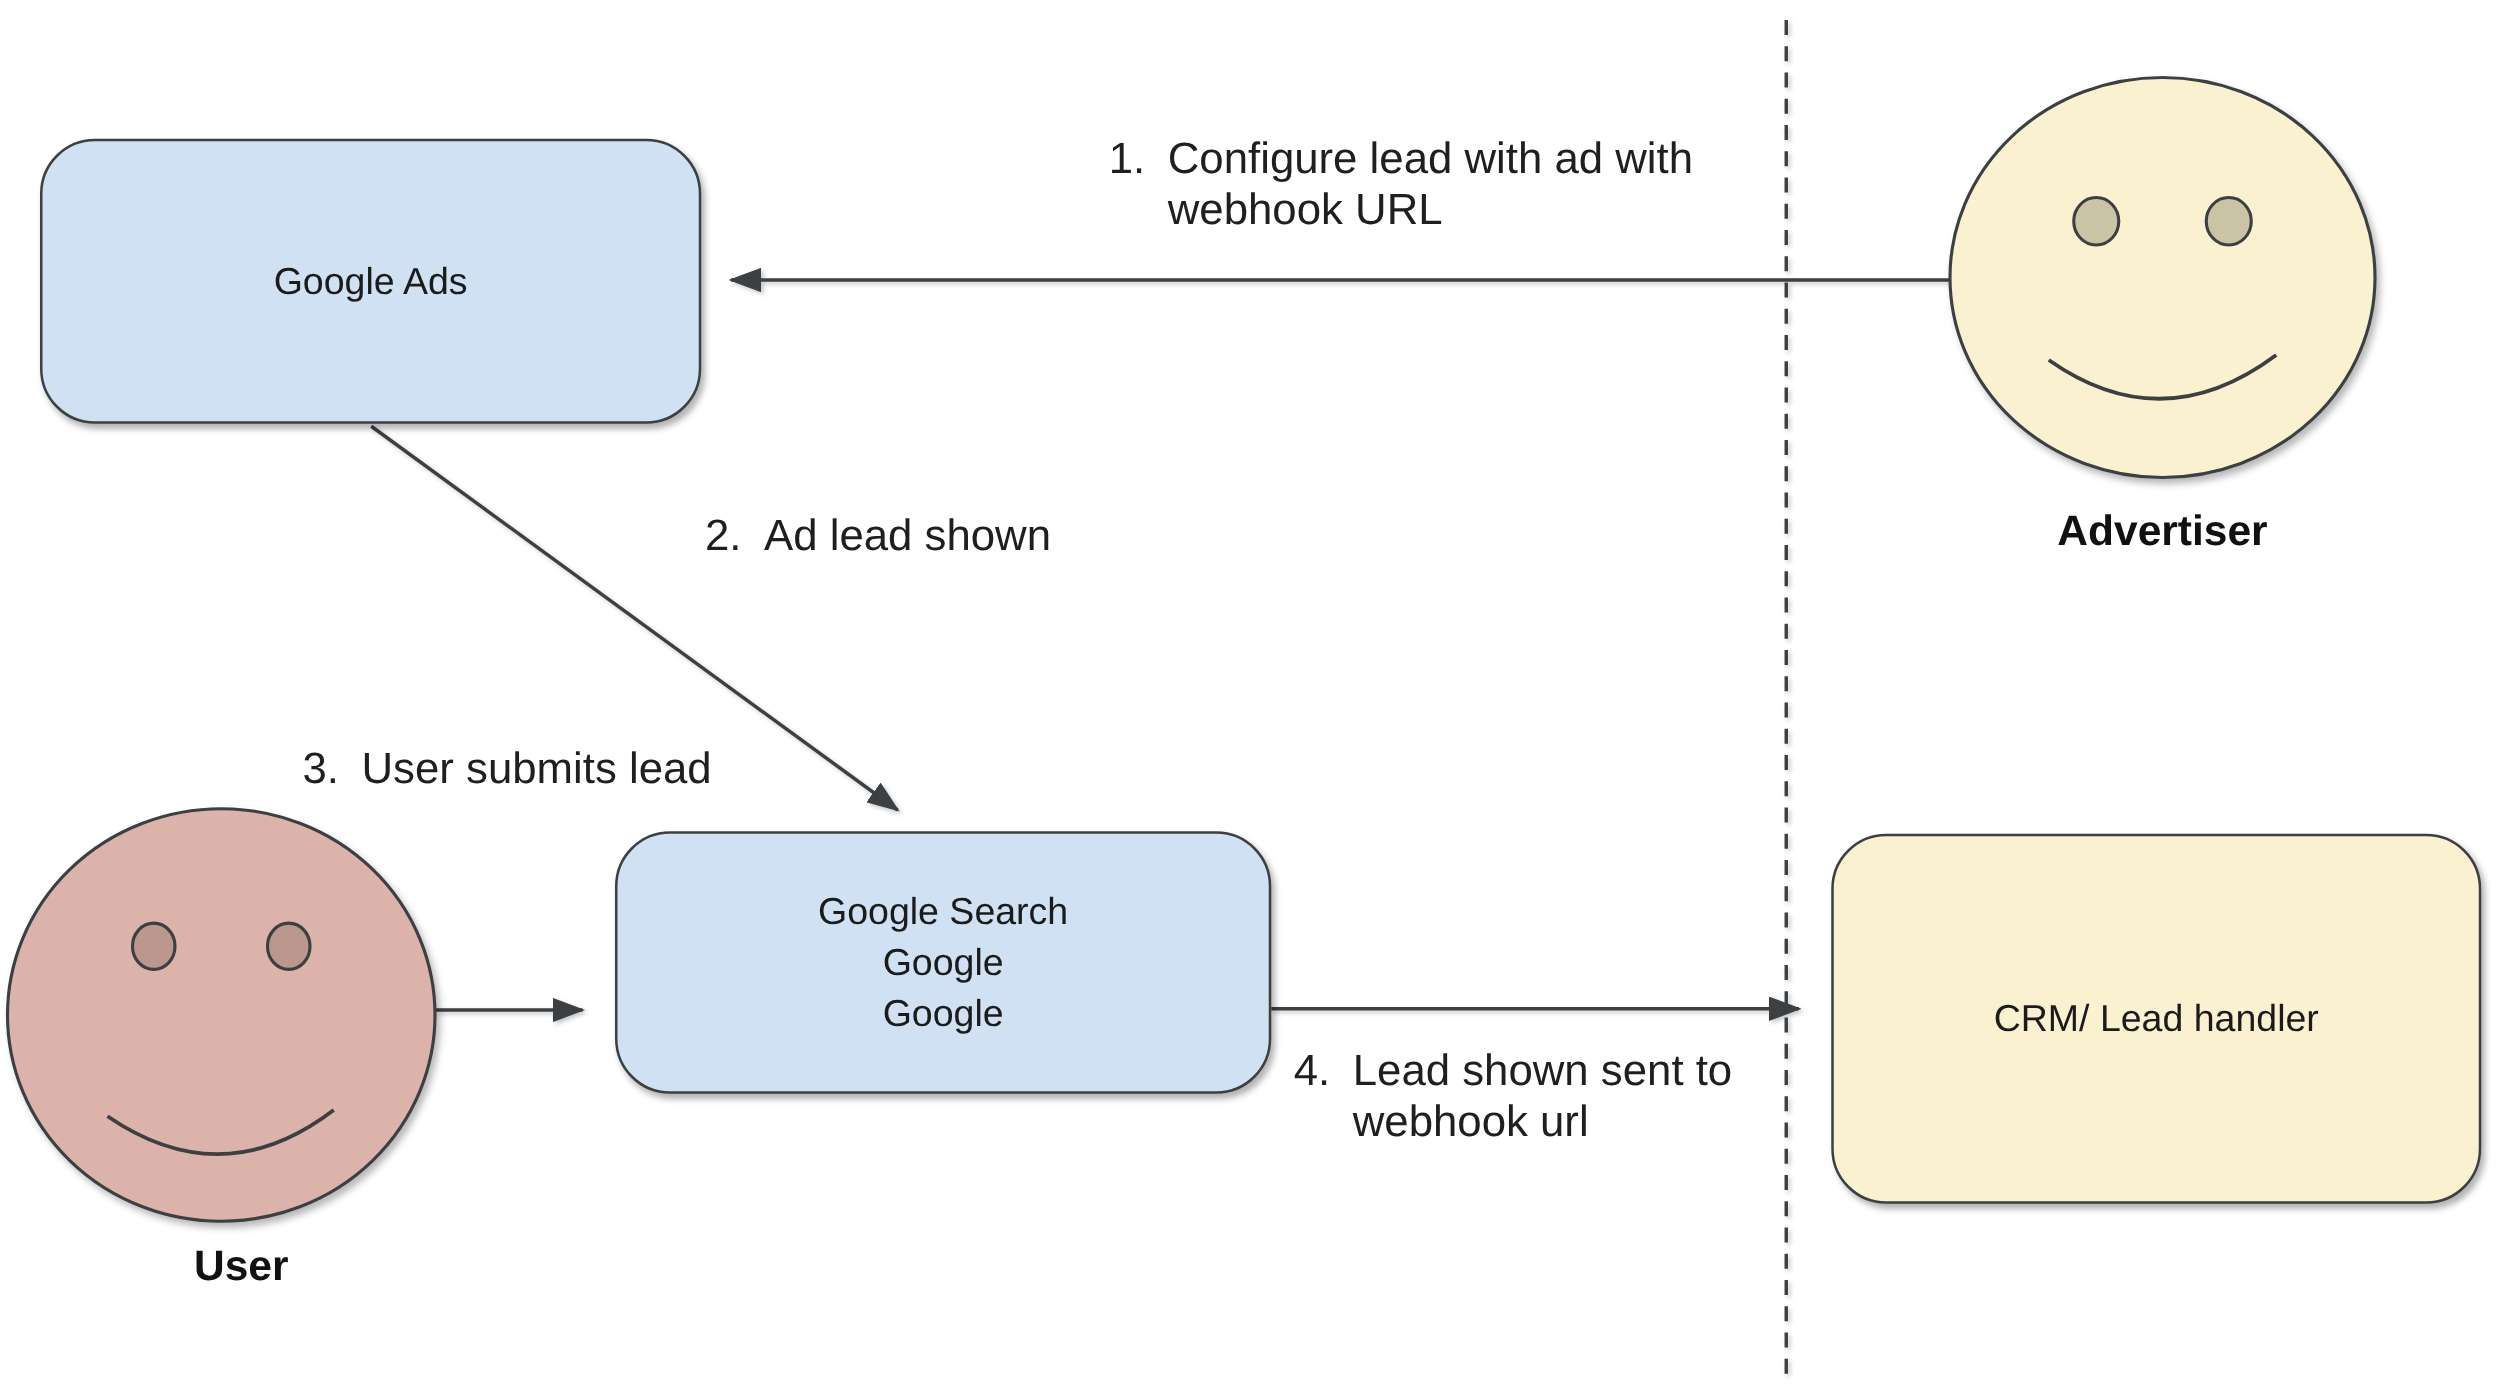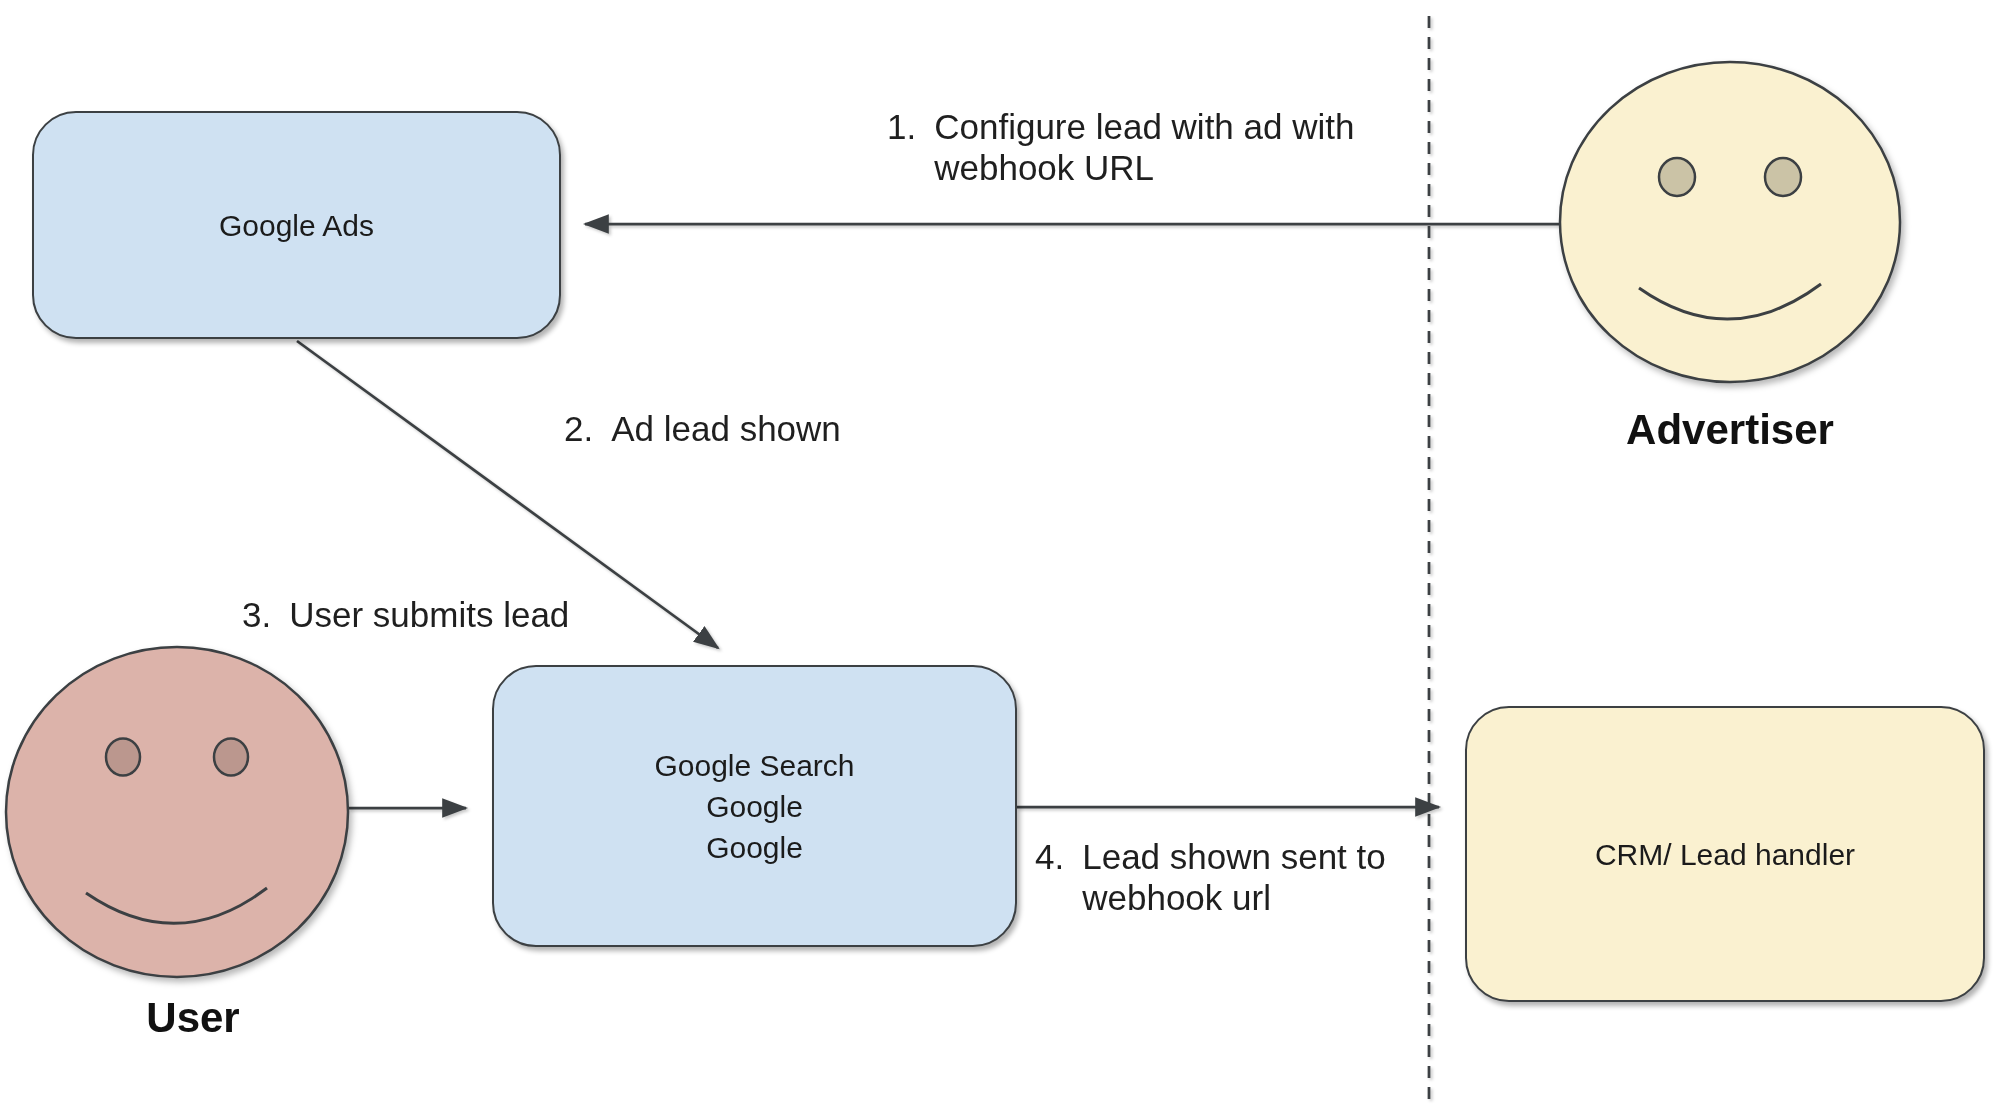--- a/index.html
+++ b/index.html
@@ -30,40 +30,40 @@
     flex-direction: column;
     align-items: center;
     justify-content: center;
     text-align: center;
     font-size: 30px;
     line-height: 41px;
     color: #1b1b1b;
   }
   .node.yellow { background: #faf1d0; }
   .node-google-ads      { left: 32px;   top: 111px; width: 529px; height: 228px; }
-  .node-google-surfaces { left: 492px;  top: 665px; width: 525px; height: 282px; }
-  .node-crm             { left: 1465px; top: 706px; width: 520px; height: 296px; }
+  .node-google-surfaces { left: 492px;  top: 665px; width: 525px; height: 210px; }
+  .node-crm             { left: 1465px; top: 667px; width: 520px; height: 296px; }
   .step {
     position: absolute;
     display: flex;
     gap: 18px;
     font-size: 35px;
     line-height: 41px;
     color: #1f1f1f;
     white-space: nowrap;
   }
   .step-1 { left: 887px;  top: 106px; }
   .step-2 { left: 564px;  top: 408px; }
   .step-3 { left: 242px;  top: 594px; }
   .step-4 { left: 1035px; top: 836px; }
   .actor-label {
     position: absolute;
     width: 300px;
     text-align: center;
-    font-size: 42px;
+    font-size: 34px;
     font-weight: bold;
     color: #111111;
   }
   .actor-label-advertiser { left: 1580px; top: 406px; }
   .actor-label-user       { left: 43px;   top: 994px; }
 </style>
 </head>
 <body>
 
 <div class="canvas">

